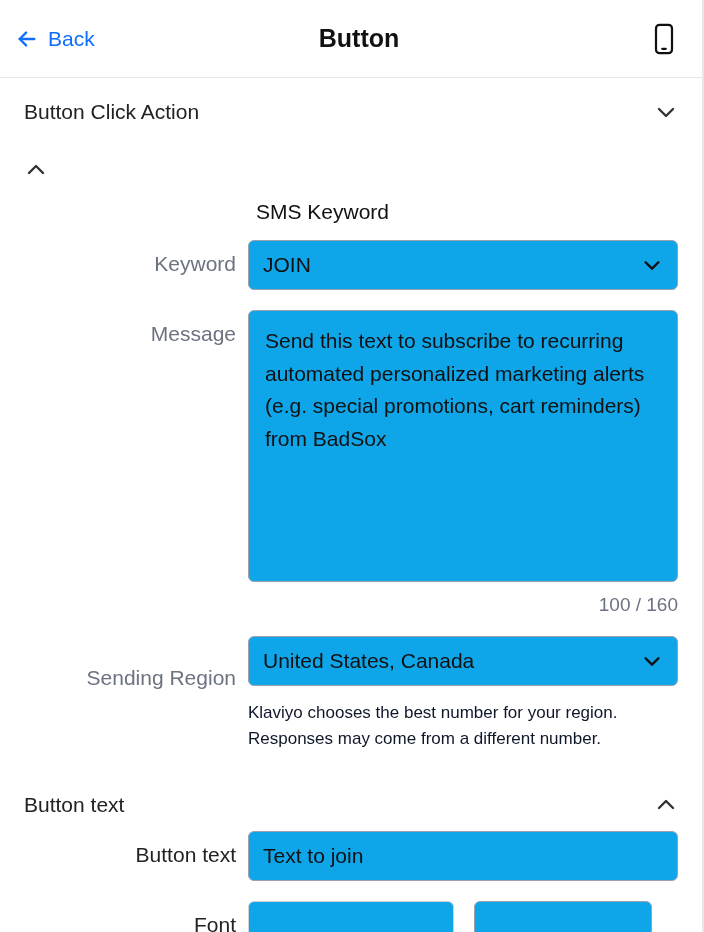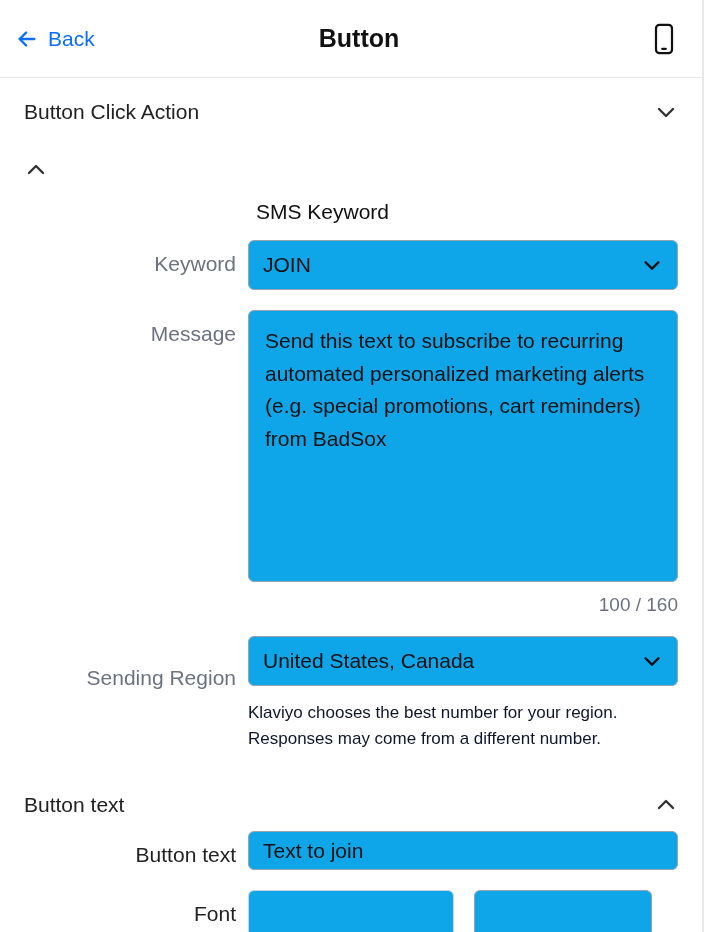--- a/index.html
+++ b/index.html
@@ -97,21 +97,21 @@
   }
   .select .chev {
     position: absolute;
     right: 14px;
     top: 50%;
     transform: translateY(-50%);
     width: 22px; height: 22px;
   }
   .select.light { border-color: #d1d5db; color: #444; }
   .input {
-    height: 39px;
+    height: 50px;
     padding: 0 14px;
   }
   .textarea {
     height: 272px;
     padding: 14px 16px;
     line-height: 1.55;
     resize: none;
   }
   .char-count {
     text-align: right;

